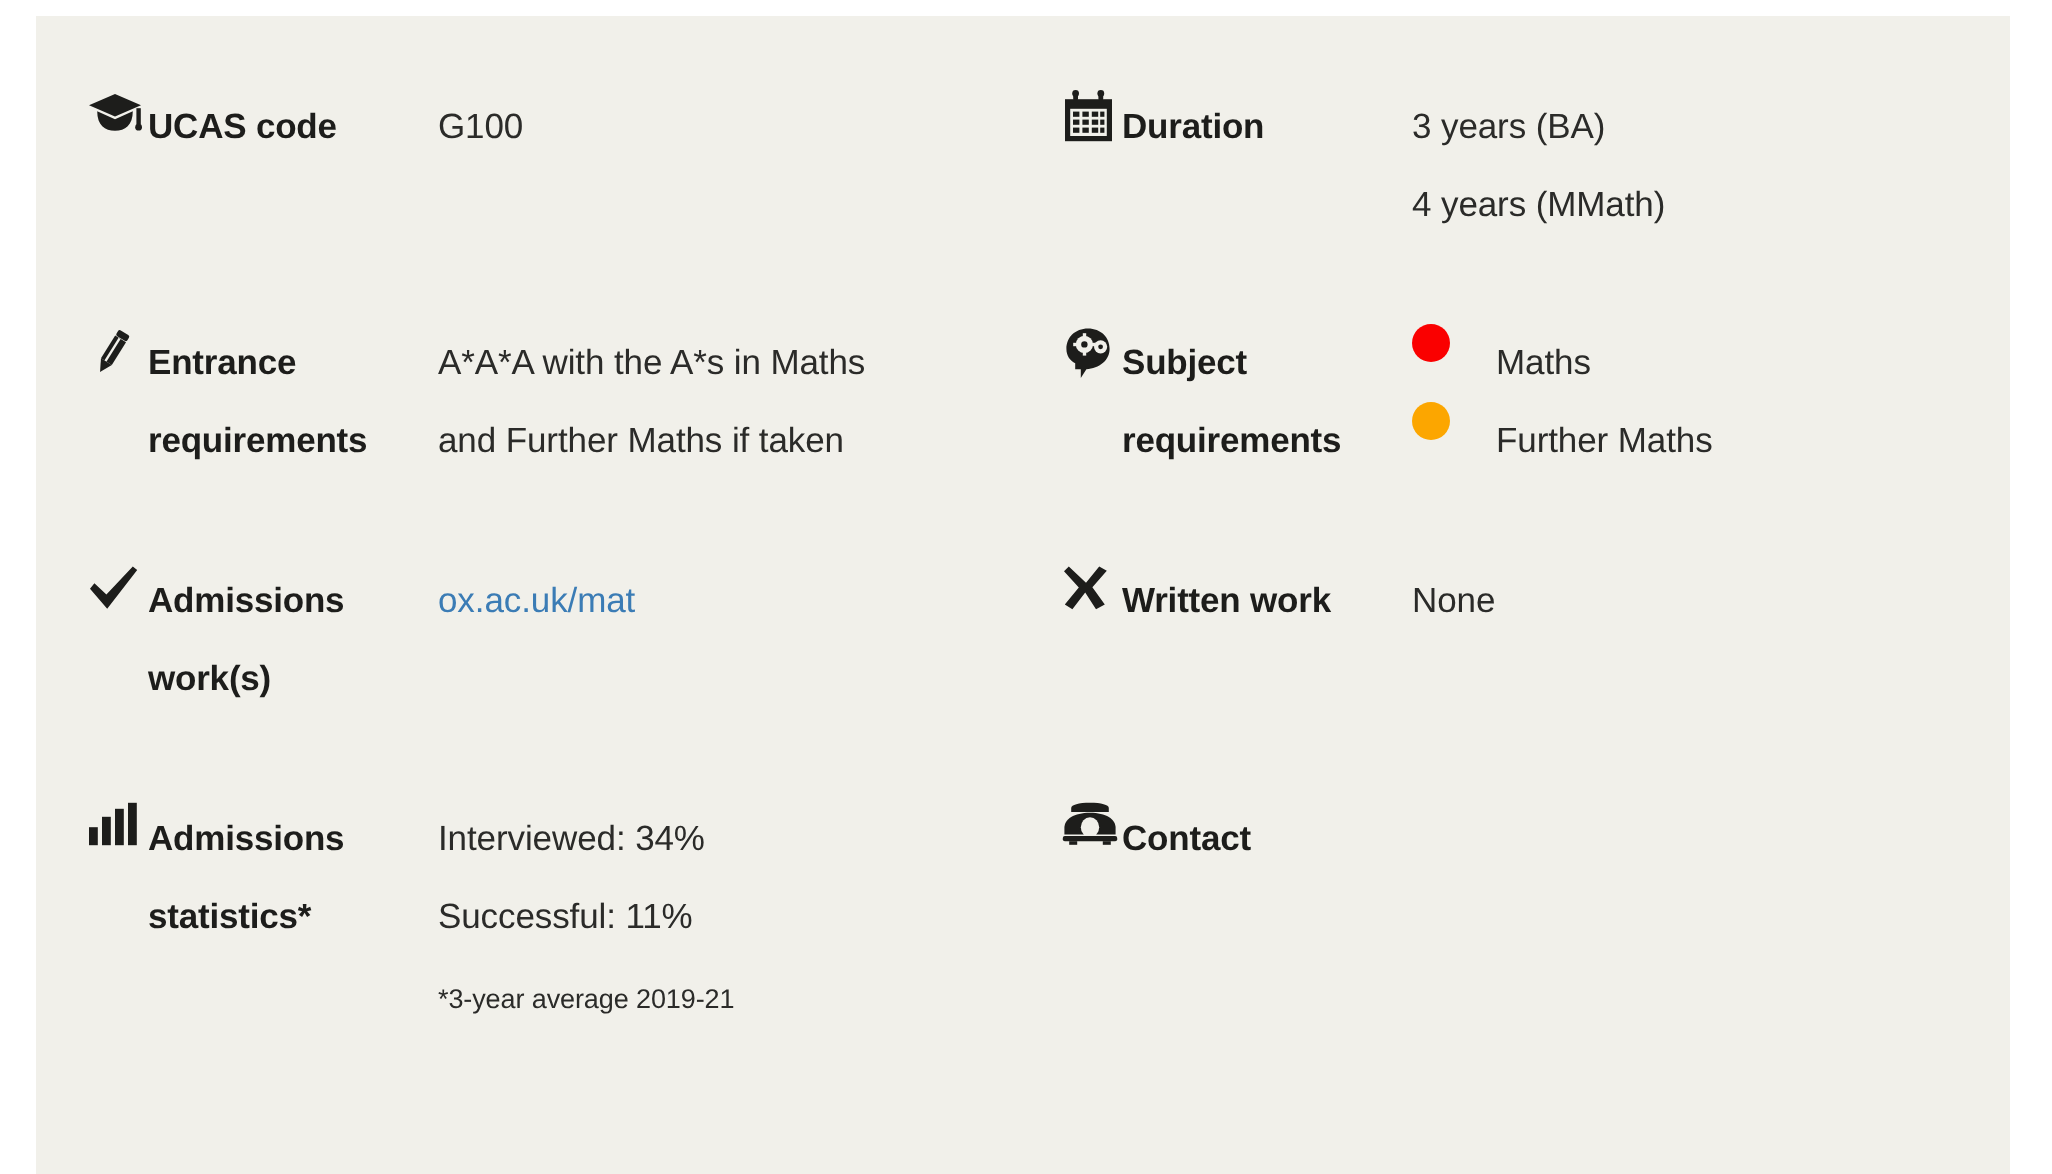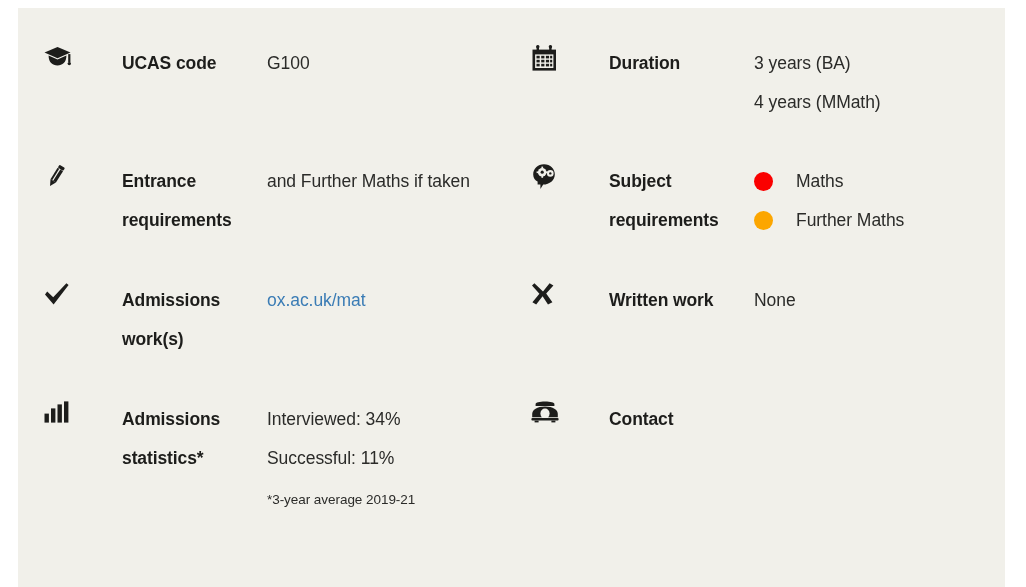--- a/index.html
+++ b/index.html
@@ -57,21 +57,20 @@
   .icon-box svg { display: block; }
 
   .label {
     width: 145px;
     min-width: 145px;
     font-weight: bold;
     font-size: 17.5px;
     line-height: 39px;
     color: #1d1d1b;
     letter-spacing: -0.1px;
-    margin-left: 48px;
   }
 
   .value {
     font-size: 17.5px;
     line-height: 39px;
     color: #2b2b29;
     letter-spacing: -0.05px;
   }
   .value .line { white-space: nowrap; }
 
@@ -82,21 +81,20 @@
 
   .footnote {
     font-size: 13.5px;
     line-height: 30px;
     color: #2b2b29;
     padding-top: 7px;
   }
 
   .dot-row {
     display: flex;
-    align-items: center;
     height: 39px;
   }
   .dot {
     width: 19px;
     height: 19px;
     border-radius: 50%;
     display: inline-block;
     margin-right: 23px;
   }
   .dot-label { font-size: 17.5px; color: #2b2b29; }
@@ -163,20 +161,21 @@
             <rect x="11" y="5.2" width="1.2" height="13.4" fill="#f1f0ea"></rect>
             <path d="M9 18.6 L15.4 18.6 L12.2 24.6 Z" fill="#1d1d1b"></path>
           </g>
         </svg>
       </div>
       <div class="label">
         <div>Entrance</div>
         <div>requirements</div>
       </div>
       <div class="value">
+        <div class="line">A*A*A with the A*s in Maths</div>
         <div class="line">and Further Maths if taken</div>
       </div>
     </div>
 
     <div class="cell row-subject">
       <div class="icon-box">
         <svg width="27" height="27" viewBox="0 0 27 27">
           <path d="M13 1.2 C6.6 1.2 2.2 5.6 2.2 11.4 C2.2 15.2 4.2 17.4 6.6 18.6 L6.6 21.6 L9.4 21.6 L9.4 26 L12.2 21.6 C18.6 21.3 23.8 17.2 23.8 11.4 C23.8 5.6 19.4 1.2 13 1.2 Z" fill="#1d1d1b"></path>
           <circle cx="11.2" cy="9.2" r="4.3" fill="#f1f0ea"></circle>
           <circle cx="11.2" cy="9.2" r="1.6" fill="#1d1d1b"></circle>

